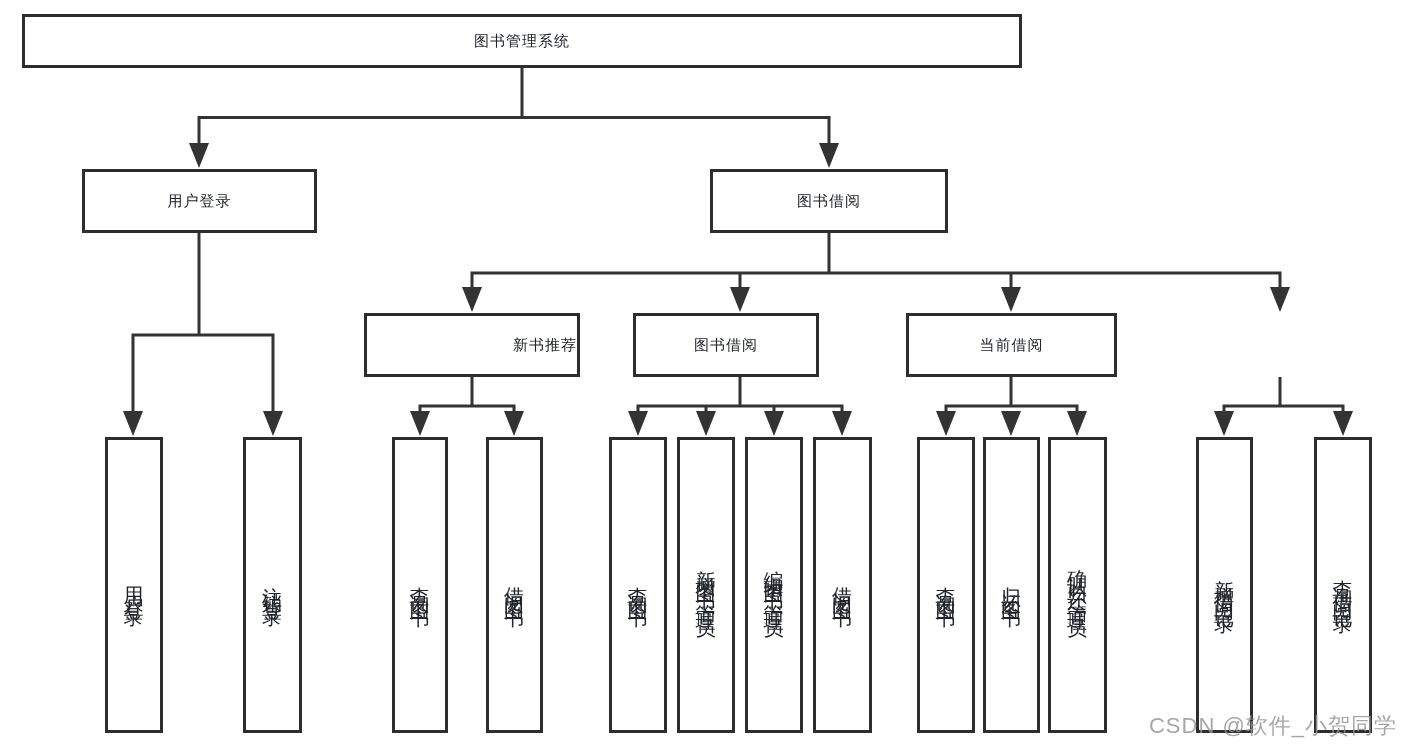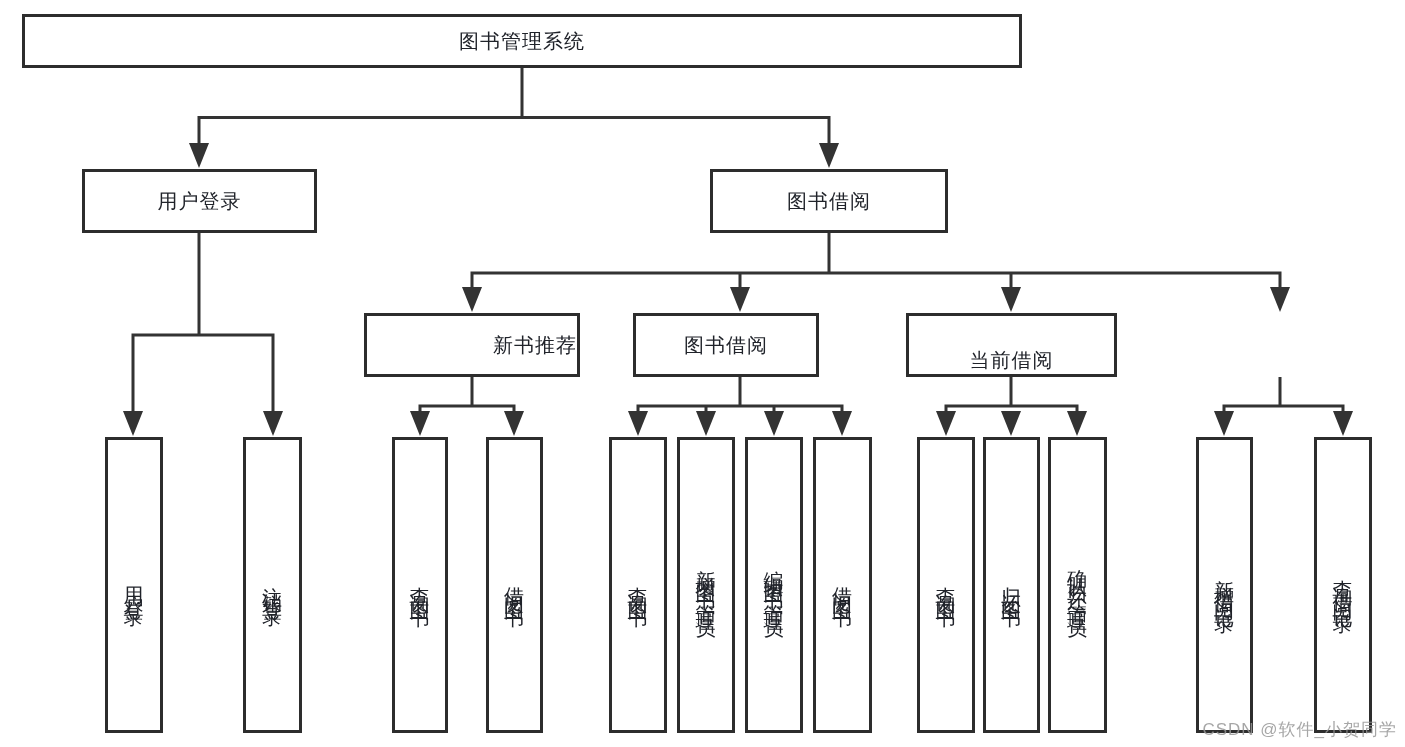--- a/index.html
+++ b/index.html
@@ -26,39 +26,39 @@
     position: absolute;
     box-sizing: border-box;
     background: #ffffff;
     border: 3px solid #2d2d2d;
     display: flex;
     align-items: center;
     justify-content: center;
     color: #20232a;
   }
   .hnode span {
-    font-size: 20px;
+    font-size: 15px;
     letter-spacing: 1px;
     white-space: nowrap;
   }
   .vnode span {
     writing-mode: vertical-rl;
     text-orientation: mixed;
     font-size: 20px;
     letter-spacing: 7px;
     line-height: 1.1;
     white-space: nowrap;
   }
   .lvl2 { height: 64px; }
   .leaf { top: 437px; height: 296px; }
   #watermark {
     position: absolute;
     right: 8px;
     bottom: 6px;
-    font-size: 17px;
+    font-size: 22px;
     color: rgba(150, 150, 150, 0.85);
     letter-spacing: 1px;
     white-space: nowrap;
   }
 </style>
 </head>
 <body>
 
 <div id="stage">
 
@@ -112,21 +112,21 @@
   <div class="node hnode lvl2" style="left:710px; top:169px; width:238px;">
     <span>图书借阅</span>
   </div>
 
   <div class="node hnode lvl2" style="left:364px; top:313px; width:216px;justify-content:flex-end;">
     <span>新书推荐</span>
   </div>
   <div class="node hnode lvl2" style="left:633px; top:313px; width:186px;">
     <span>图书借阅</span>
   </div>
-  <div class="node hnode lvl2" style="left:906px; top:313px; width:211px;align-items:flex-end;">
+  <div class="node hnode lvl2" style="left:906px; top:313px; width:211px;">
     <span>当前借阅</span>
   </div>
 
   <div class="node vnode leaf" style="left:105px; width:58px;">
     <span>用户登录</span>
   </div>
   <div class="node vnode leaf" style="left:243px; width:59px;">
     <span>注销登录</span>
   </div>
 

